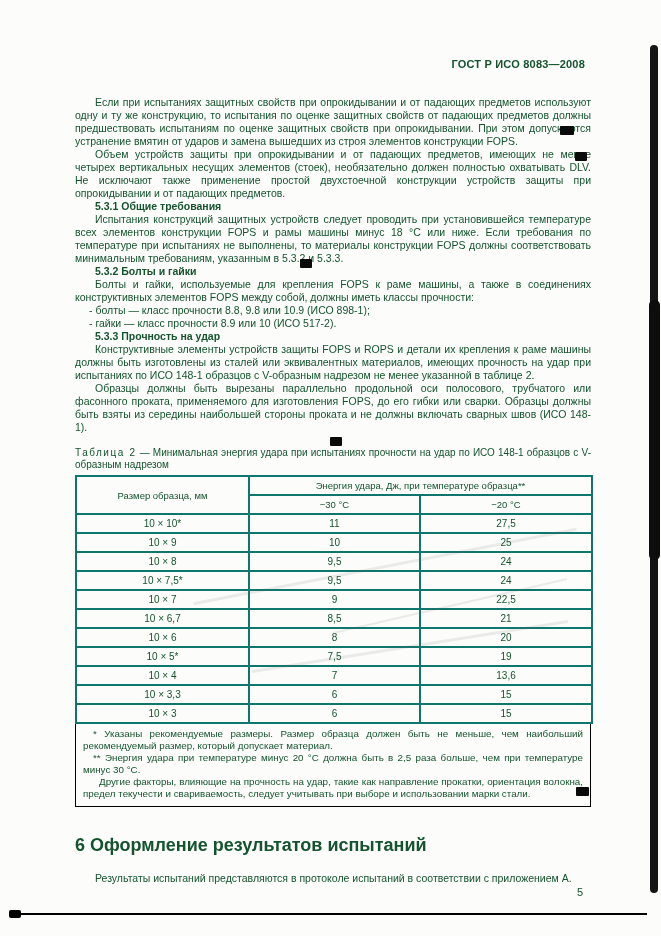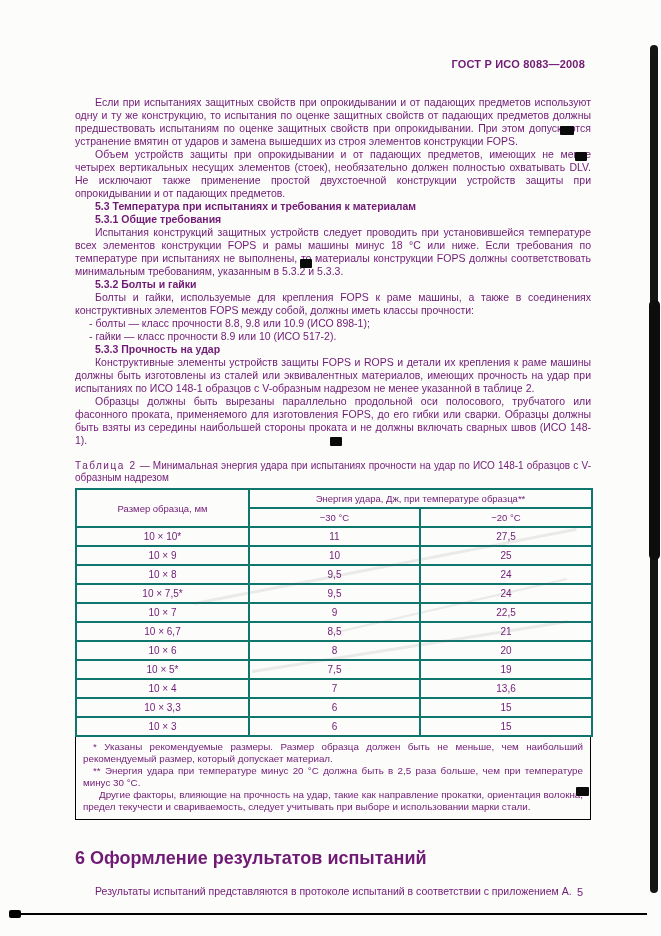--- a/index.html
+++ b/index.html
@@ -2,21 +2,21 @@
 <html><head>
 <meta charset="utf-8">
 <style>
   html, body { margin: 0; padding: 0; background: #e8e8e8; }
   .page {
     position: relative;
     width: 661px;
     height: 936px;
     background: #fcfcfb;
     font-family: "Liberation Sans", sans-serif;
-    color: #701a75;
+    color: #14532d;
     overflow: hidden;
     margin: 0 auto;
   }
   .doc-header {
     position: absolute;
     top: 58px;
     right: 76px;
     font-size: 11px;
     font-weight: bold;
     letter-spacing: 0.2px;
@@ -154,21 +154,20 @@
 
 <div class="page">
 
   <div class="doc-header">ГОСТ Р ИСО 8083—2008</div>
 
   <div class="content">
 
     <p class="indent">Если при испытаниях защитных свойств при опрокидывании и от падающих предметов используют одну и ту же конструкцию, то испытания по оценке защитных свойств от падающих предметов должны предшествовать испытаниям по оценке защитных свойств при опрокидывании. При этом допускаются устранение вмятин от ударов и замена вышедших из строя элементов конструкции FOPS.</p>
     <p class="indent">Объем устройств защиты при опрокидывании и от падающих предметов, имеющих не менее четырех вертикальных несущих элементов (стоек), необязательно должен полностью охватывать DLV. Не исключают также применение простой двухстоечной конструкции устройств защиты при опрокидывании и от падающих предметов.</p>
 
-    <p class="heading">5.3 Температура при испытаниях и требования к материалам</p>
     <p class="heading">5.3.1 Общие требования</p>
     <p class="indent">Испытания конструкций защитных устройств следует проводить при установившейся температуре всех элементов конструкции FOPS и рамы машины минус 18 °С или ниже. Если требования по температуре при испытаниях не выполнены, то материалы конструкции FOPS должны соответствовать минимальным требованиям, указанным в 5.3.2 и 5.3.3.</p>
 
     <p class="heading">5.3.2 Болты и гайки</p>
     <p class="indent">Болты и гайки, используемые для крепления FOPS к раме машины, а также в соединениях конструктивных элементов FOPS между собой, должны иметь классы прочности:</p>
     <p class="list-item">-  болты — класс прочности 8.8, 9.8 или 10.9 (ИСО 898-1);</p>
     <p class="list-item">-  гайки — класс прочности 8.9 или 10 (ИСО 517-2).</p>
 
     <p class="heading">5.3.3 Прочность на удар</p>
     <p class="indent">Конструктивные элементы устройств защиты FOPS и ROPS и детали их крепления к раме машины должны быть изготовлены из сталей или эквивалентных материалов, имеющих прочность на удар при испытаниях по ИСО 148-1 образцов с V-образным надрезом не менее указанной в таблице 2.</p>

